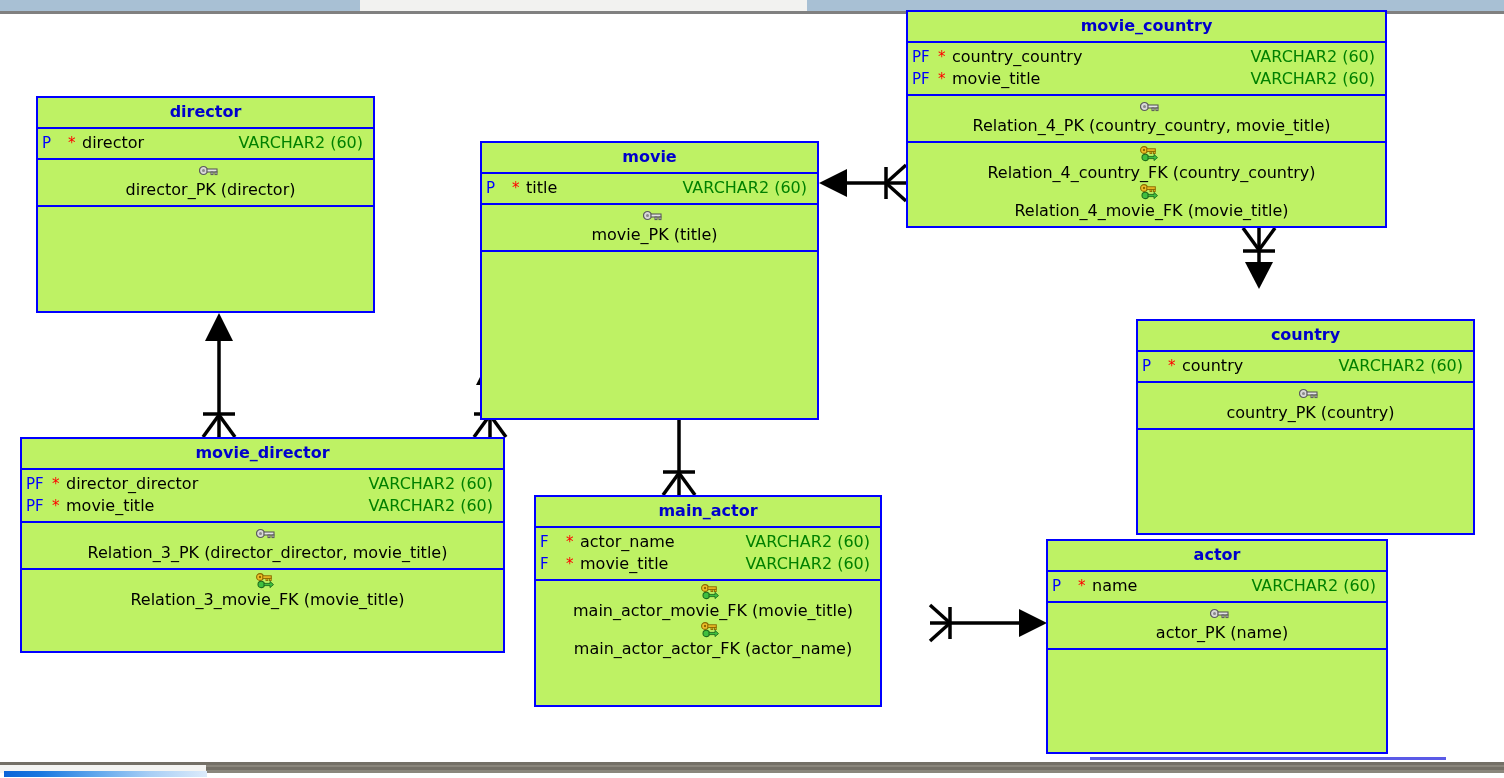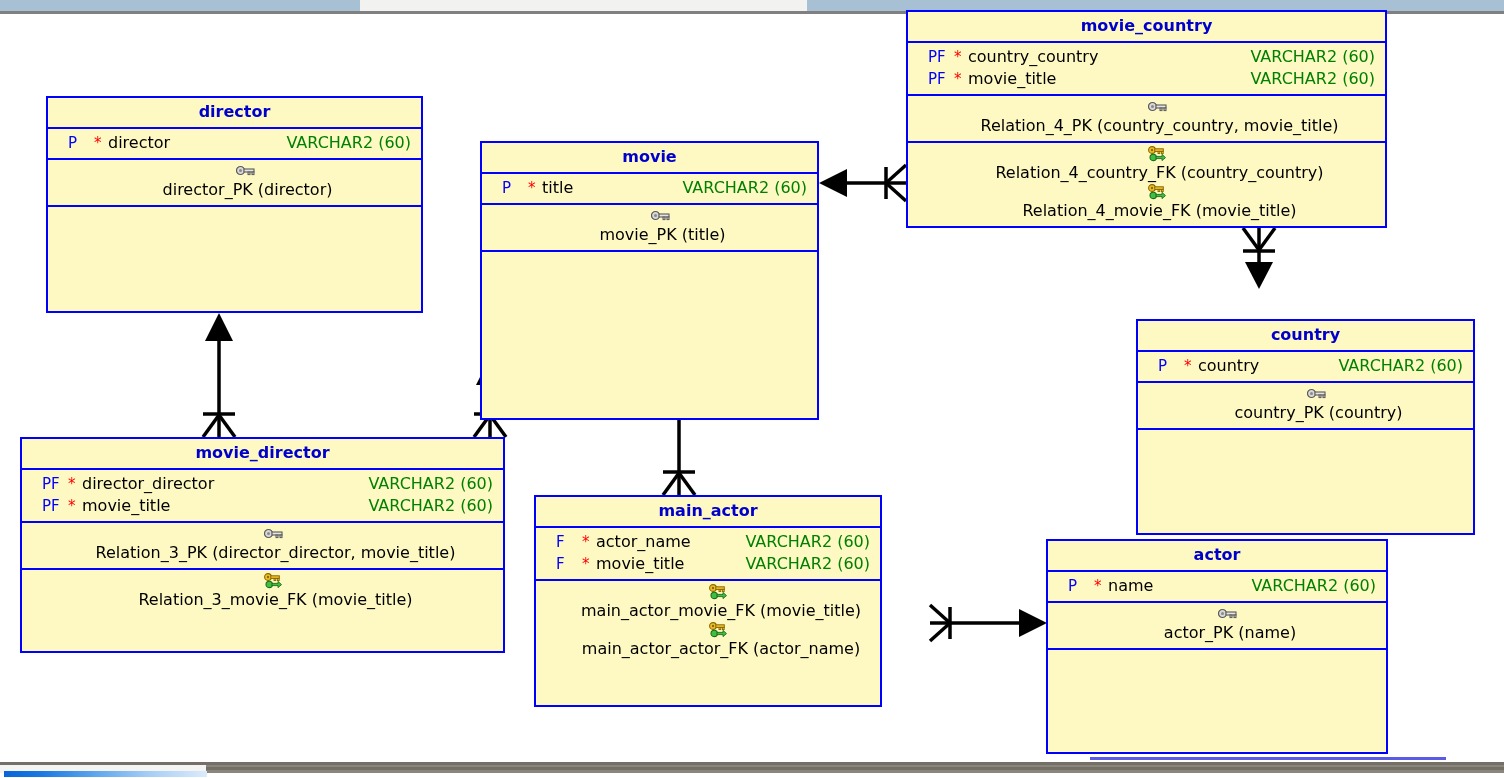--- a/index.html
+++ b/index.html
@@ -67,37 +67,37 @@
   #canvas-edge {
     position: absolute;
     left: 1090px; top: 757px;
     width: 356px; height: 3px;
     background: #5a5ae6;
   }
 
   
   .table-box {
     position: absolute;
-    background: #fef9c3;
+    background: #bef264;
     border: 2px solid #0000ff;
     box-sizing: border-box;
   }
   .tbl-title {
     text-align: center;
     color: #0000cc;
     font-weight: bold;
     font-size: 16px;
     line-height: 1;
     padding: 6px 0 7px 0;
     border-bottom: 2px solid #0000ff;
     white-space: nowrap;
   }
   .tbl-section {
     border-bottom: 2px solid #0000ff;
-    padding: 3px 0 4px 16px;
+    padding: 3px 0 4px 0;
   }
   .tbl-section.last {
     border-bottom: none;
   }
   .attr-row {
     display: flex;
     align-items: baseline;
     font-size: 16px;
     line-height: 21px;
     white-space: nowrap;
@@ -211,21 +211,21 @@
       <line x1="930" y1="605" x2="950" y2="623"></line>
       <line x1="930" y1="641" x2="950" y2="623"></line>
       <line x1="950" y1="607" x2="950" y2="639"></line>
       <polygon points="1047,623 1019,609 1019,637" fill="#000000" stroke="none"></polygon>
     </g>
 
   </g>
 </svg>
 
 <div id="entity-layer">
-    <div class="table-box" style="left: 46px; top: 96px; width: 377px; height: 217px;">
+    <div class="table-box" style="left: 36px; top: 96px; width: 339px; height: 217px;">
       <div class="tbl-title">director</div>
       <div class="tbl-section">
         <div class="attr-row">
           <span class="attr-key">P</span>
           <span class="attr-star">*</span>
           <span class="attr-name">director</span>
           <span class="attr-type">VARCHAR2 (60)</span>
         </div>
       </div>
       <div class="tbl-section">

